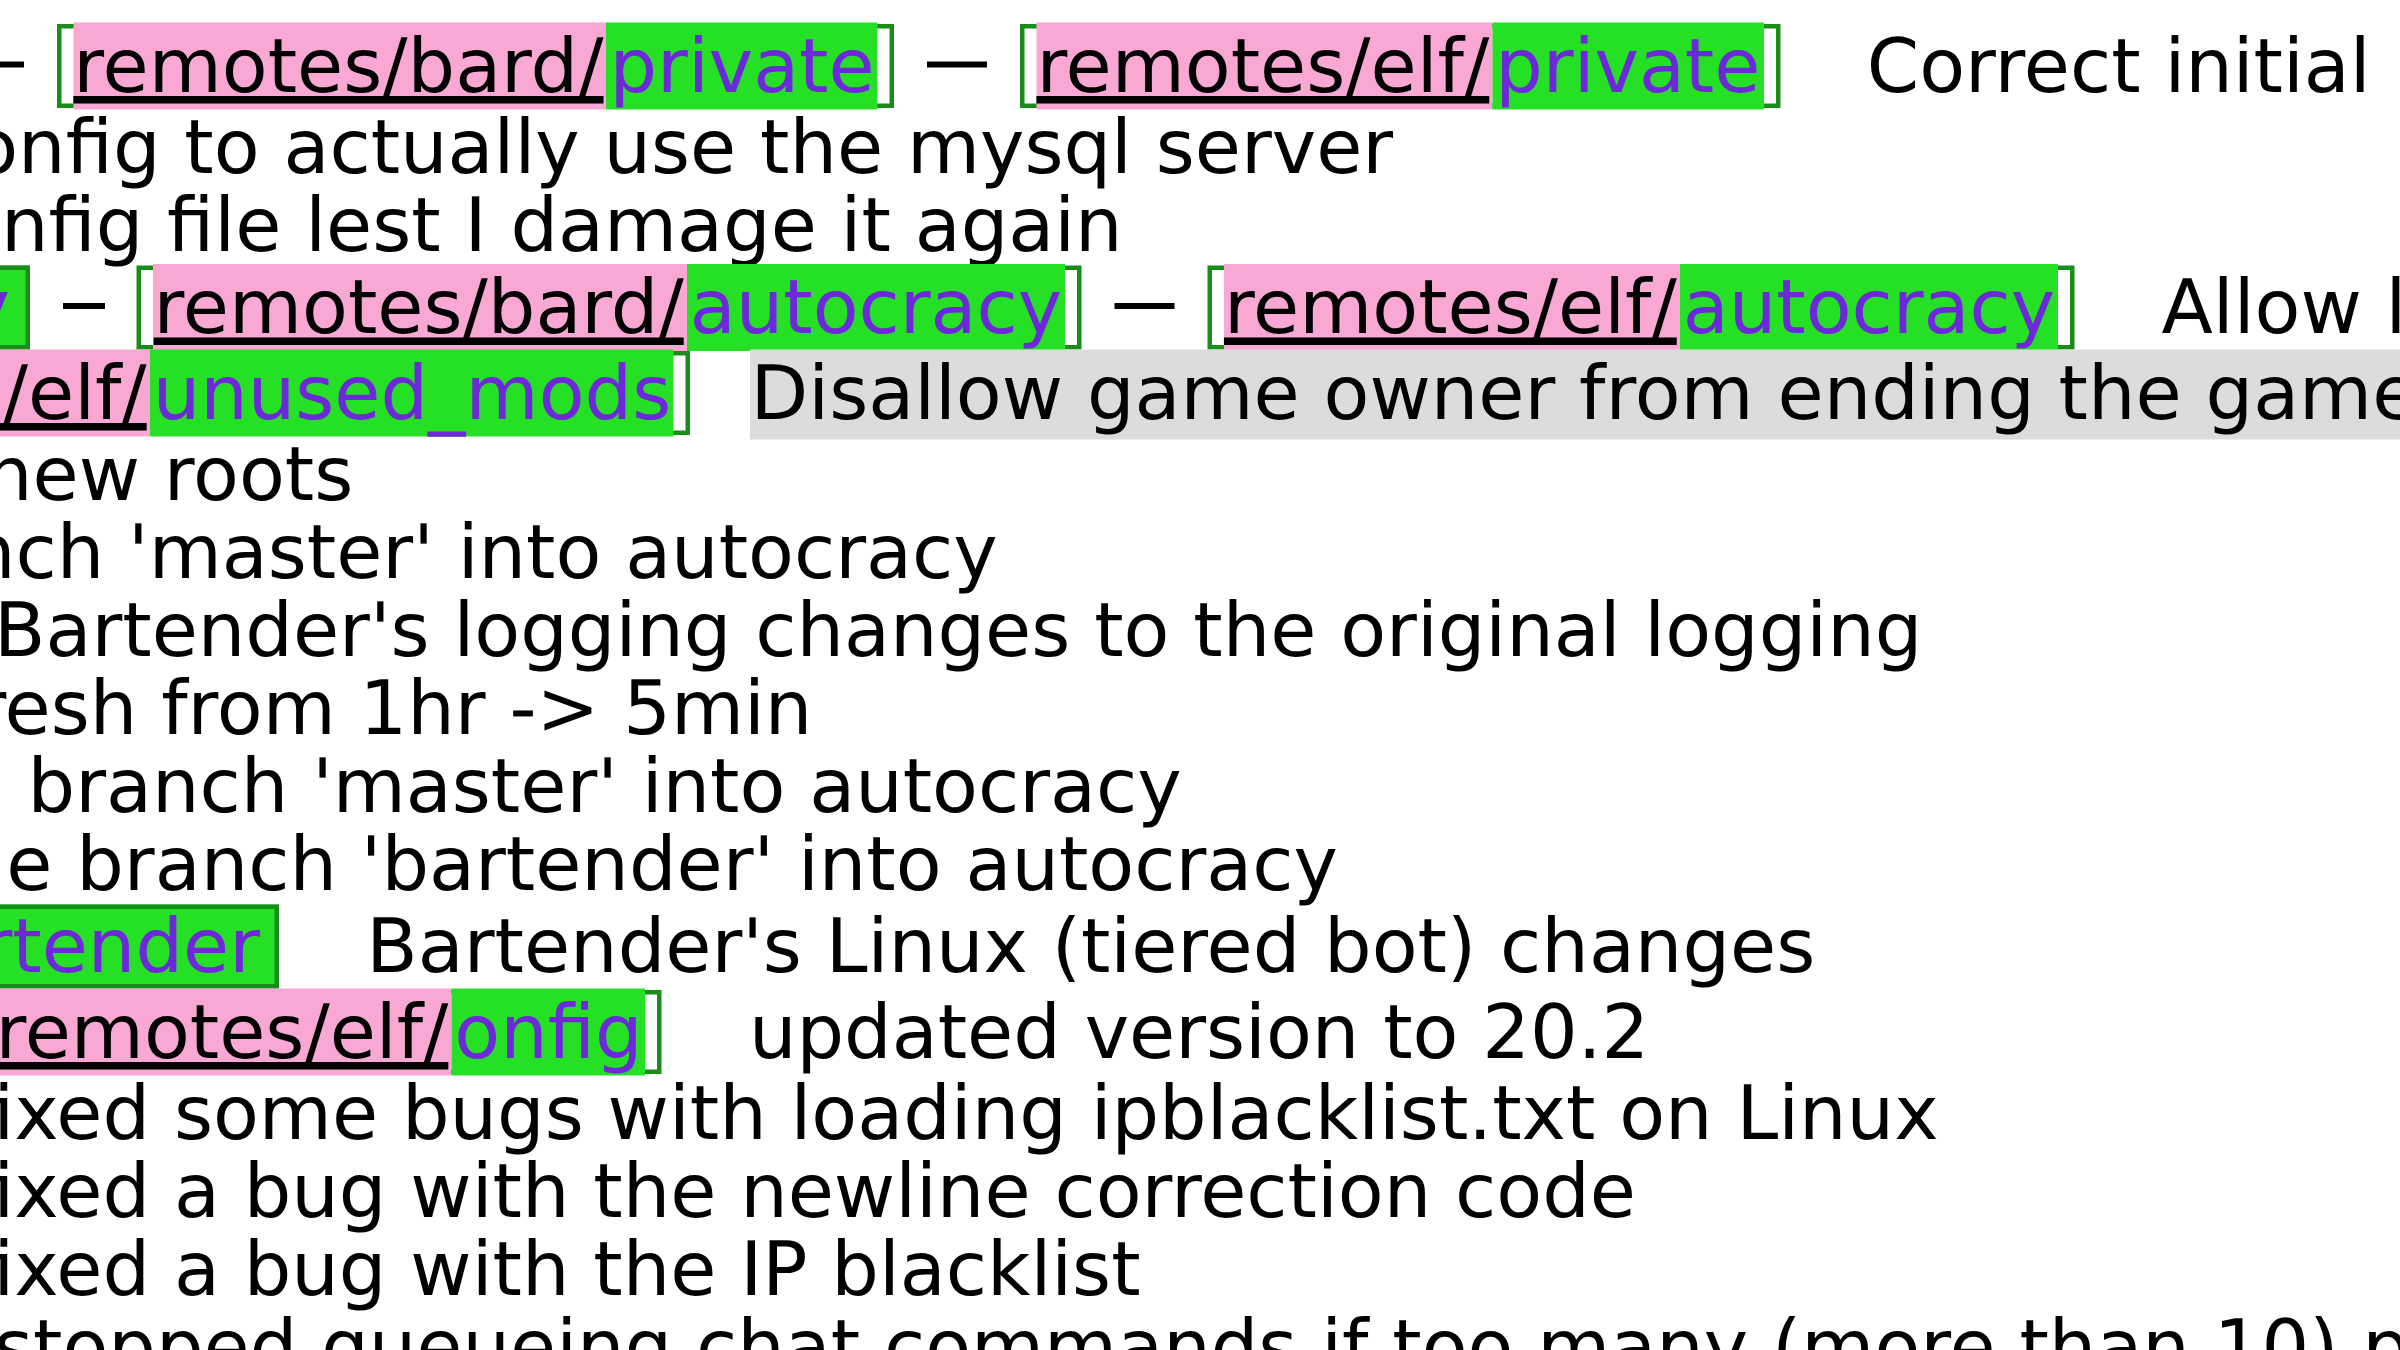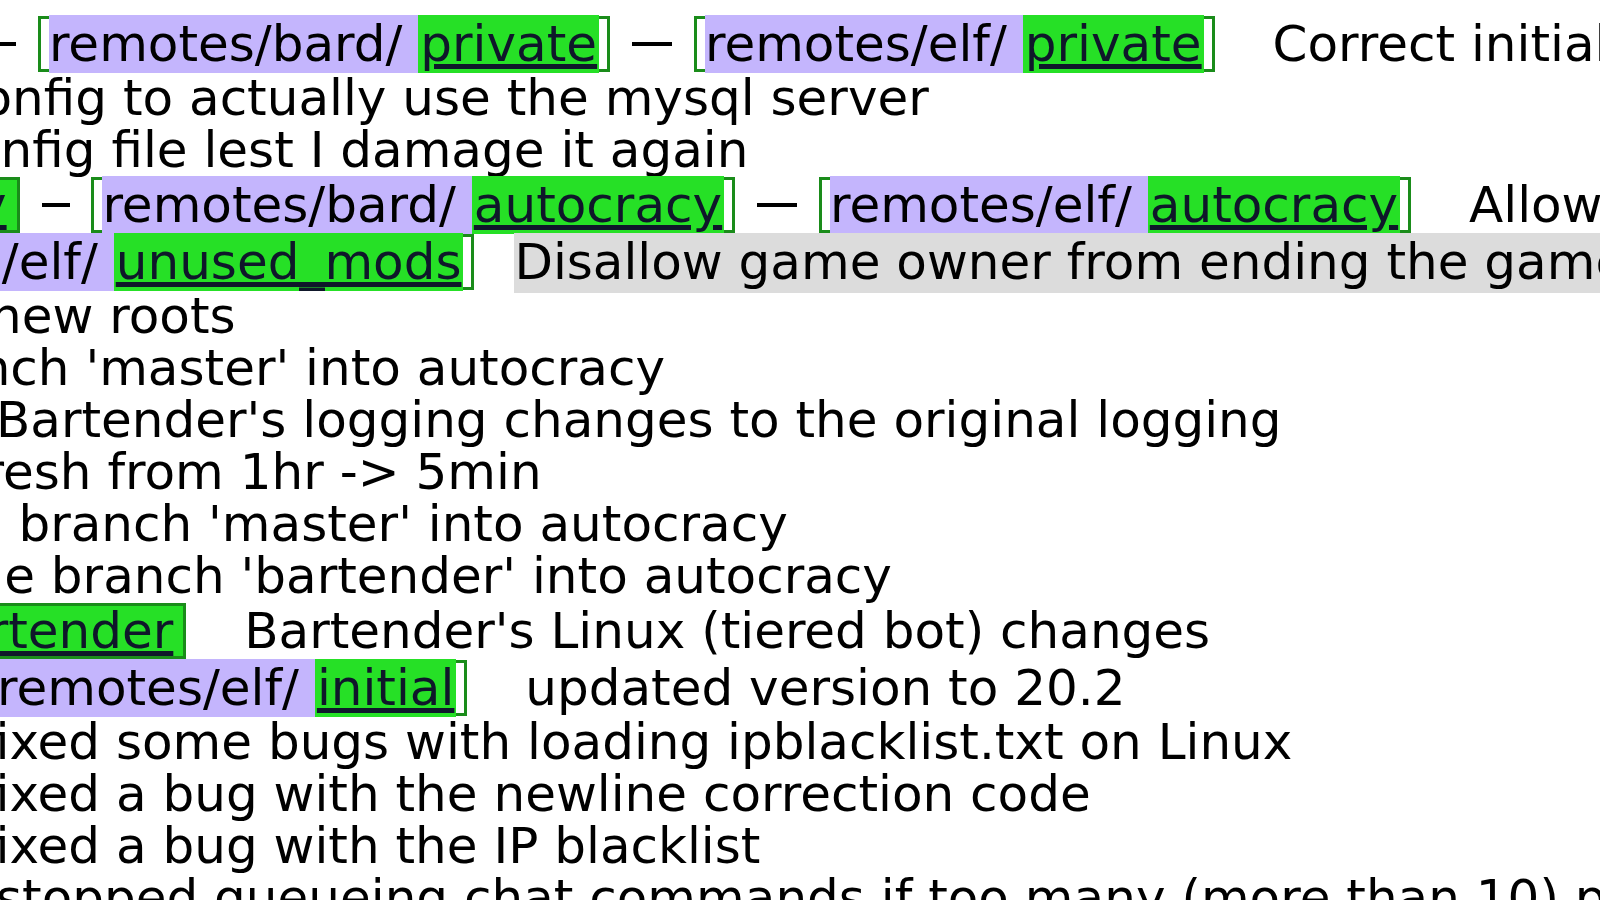--- a/index.html
+++ b/index.html
@@ -26,31 +26,31 @@
   }
   .ref {
     display: inline-block;
     border: 3px solid #1a8c1a;
     padding: 0 8px 0 8px;
     margin: 0 4px;
     vertical-align: baseline;
     line-height: 1.0;
   }
   .ref .remote {
-    background: #c4b5fd;
+    background: #f9a8d4;
     color: #000;
-    padding: 0 16px 0 0;
+    padding: 0 2px 0 0;
     display: inline;
+    text-decoration: underline;
   }
   .ref .branch {
     background: #26e026;
-    color: #0f172a;
+    color: #6d28d9;
     padding: 0 2px;
     display: inline;
-    text-decoration: underline;
   }
   .ref.local {
     background: #26e026;
   }
   .ref.local .branch {
     background: transparent;
   }
   .msg {
     display: inline;
     vertical-align: baseline;
@@ -170,21 +170,21 @@
 
   <div class="row r11">
     <span class="ref local">
       <span class="branch">artender </span>
     </span>
     <span class="msg msg-pad"> Bartender's Linux (tiered bot) changes</span>
   </div>
 
   <div class="row r12">
     <span class="ref">
-      <span class="remote"> remotes/elf/</span><span class="branch">initial </span>
+      <span class="remote"> remotes/elf/</span><span class="branch">onfig </span>
     </span>
     <span class="msg msg-pad"> updated version to 20.2</span>
   </div>
 
   <div class="row r13">
     <span class="msg">fixed some bugs with loading ipblacklist.txt on Linux</span>
   </div>
 
   <div class="row r14">
     <span class="msg">fixed a bug with the newline correction code</span>

